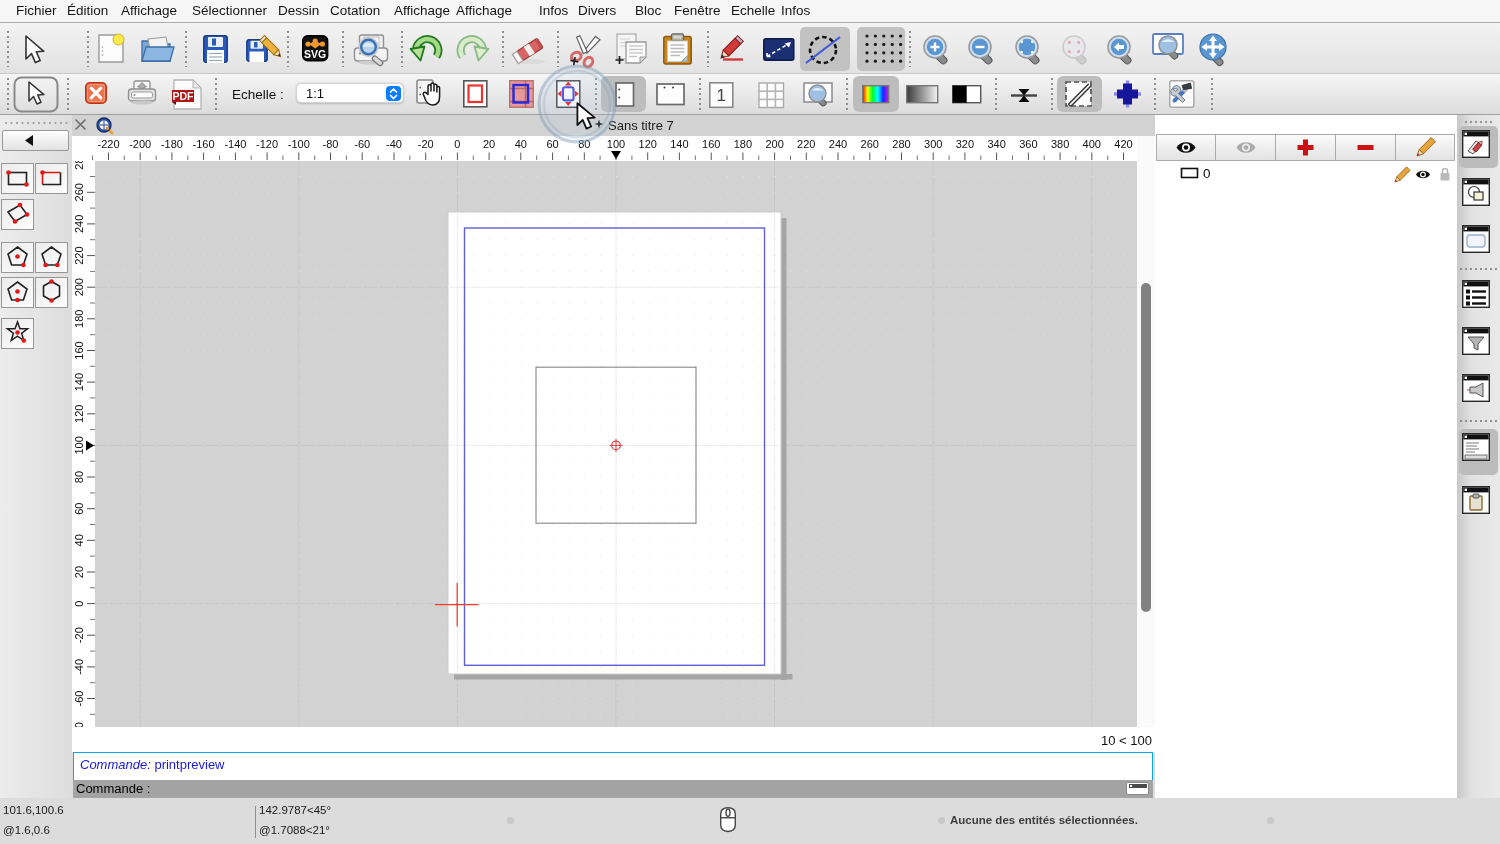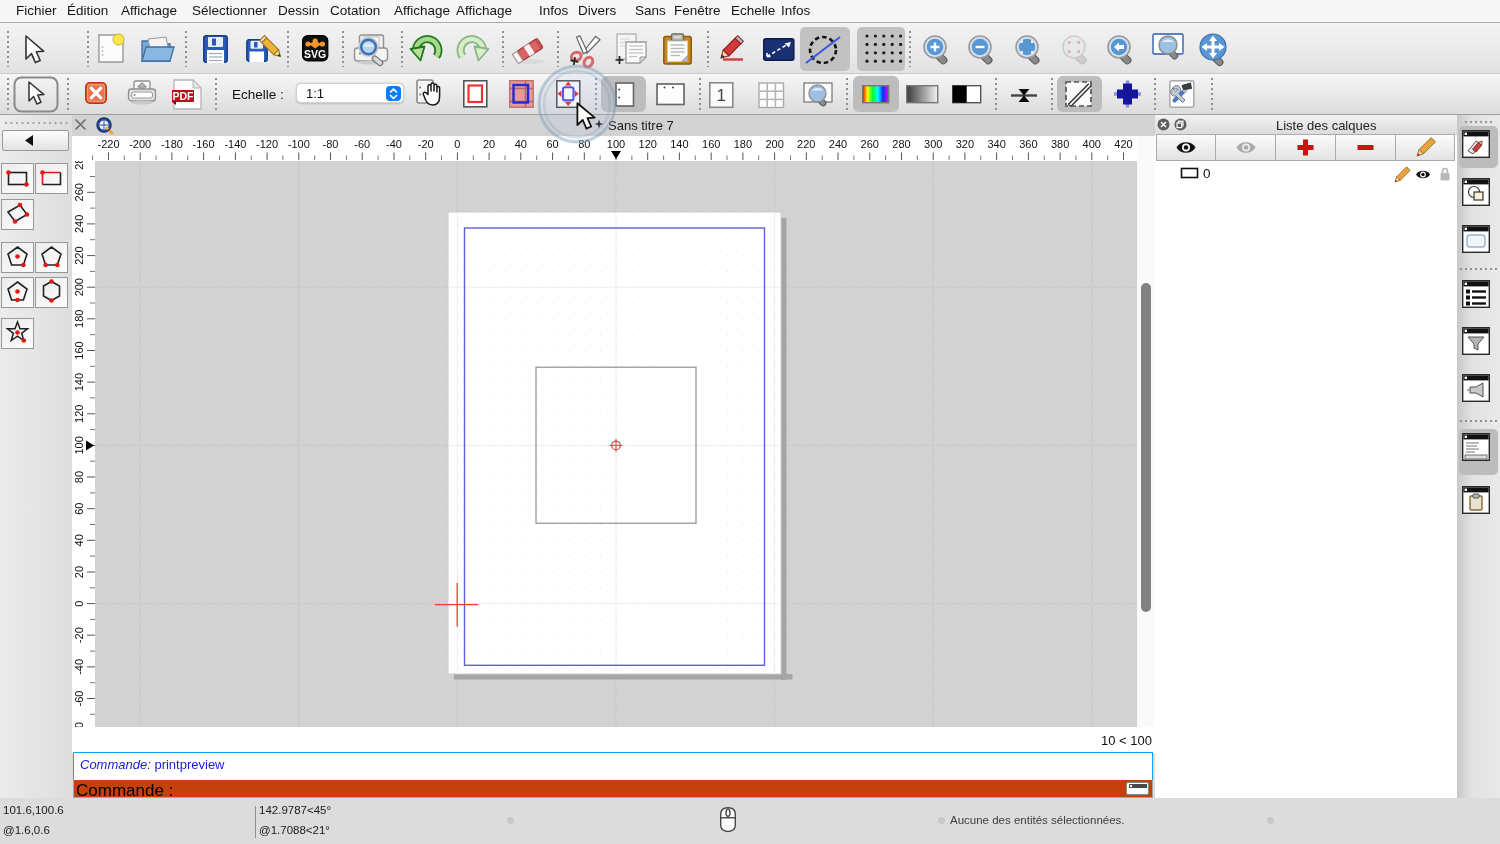--- a/index.html
+++ b/index.html
@@ -25,22 +25,22 @@
 
 #tabbar{position:absolute;left:72px;top:115px;width:1083px;height:21px;background:#d2d2d2}
 #hruler{position:absolute;left:72px;top:136px;width:1065px;height:25px;background:#fff}
 #vruler{position:absolute;left:72px;top:161px;width:23px;height:566px;background:#fff;overflow:hidden}
 #canvas{position:absolute;left:95px;top:161px;width:1042px;height:566px;background:#d2d2d2;overflow:hidden}
 #scrolltrack{position:absolute;left:1137px;top:136px;width:18px;height:591px;background:#fafafa}
 #gridband{position:absolute;left:72px;top:727px;width:1083px;height:26px;background:#fff;
   font-size:13px;color:#111}
 #histbox{position:absolute;left:73px;top:752px;width:1080px;height:29px;background:#fff;
   border:1px solid #0ea5e9;box-sizing:border-box;font-size:13px}
-#inputbox{position:absolute;left:73px;top:780px;width:1080px;height:18px;background:#c2410c;
-  border:1px solid #a6a6a6;border-top:none;box-sizing:border-box;font-size:17px;color:#000}
+#inputbox{position:absolute;left:73px;top:780px;width:1080px;height:18px;background:#a3a3a3;
+  border:1px solid #a6a6a6;border-top:none;box-sizing:border-box;font-size:13px;color:#000}
 
 #layerpanel{position:absolute;left:1155px;top:115px;width:302px;height:683px;background:#fff}
 #layertitle{position:absolute;left:0;top:0;width:302px;height:20px;
   background:linear-gradient(#f2f2f2,#dadada);font-size:13px;color:#222}
 #layertools{position:absolute;left:1px;top:19px;width:299px;height:28px}
 .ltcell{position:absolute;top:0;height:27px;box-sizing:border-box;border:1px solid #ababab;
   background:linear-gradient(#fbfbfb,#e3e3e3)}
 #dockstrip{position:absolute;left:1457px;top:115px;width:43px;height:683px;
   background:linear-gradient(90deg,#c8c8c8,#e2e2e2 35%,#e9e9e9)}
 
@@ -54,21 +54,21 @@
 <span style="left:16px">Fichier</span>
 <span style="left:67px">Édition</span>
 <span style="left:121px">Affichage</span>
 <span style="left:192px">Sélectionner</span>
 <span style="left:278px">Dessin</span>
 <span style="left:330px">Cotation</span>
 <span style="left:394px">Affichage</span>
 <span style="left:456px">Affichage</span>
 <span style="left:539px">Infos</span>
 <span style="left:578px">Divers</span>
-<span style="left:635px">Sans</span>
+<span style="left:635px">Bloc</span>
 <span style="left:674px">Fenêtre</span>
 <span style="left:731px">Echelle</span>
 <span style="left:781px">Infos</span>
 </div>
 
 <div id="tb1">
 <svg width="1500" height="51" style="position:absolute;left:0;top:0">
 <g stroke="#8f8f8f" stroke-width="2" stroke-dasharray="2 3">
 <line x1="8" y1="8" x2="8" y2="44"></line>
         <line x1="88" y1="8" x2="88" y2="44"></line>
@@ -805,30 +805,20 @@
     <span style="position:absolute;left:6px;top:4px;color:#1a1ad6"><i>Commande:</i> printpreview</span>
   </div>
 <div id="inputbox">
     <span style="position:absolute;left:2px;top:1px">Commande :</span>
 <div style="position:absolute;right:3px;top:1.5px;width:23px;height:13px;box-sizing:border-box;border:1px solid #8a8a8a;border-radius:2px;background:#fff">
 <div style="position:absolute;left:1.5px;top:1.5px;width:18px;height:4px;background:#4a4a4a"></div>
 <div style="position:absolute;left:2.5px;top:2.5px;width:2px;height:2px;background:#fff"></div>
 </div>
   </div>
 <div id="layerpanel">
-  <div id="layertitle">
-    <svg width="302" height="20" style="position:absolute;left:0;top:0">
-      <circle cx="8.5" cy="9.5" r="6" fill="#5d5d5d"></circle>
-      <path d="M6 7 L11 12 M11 7 L6 12" stroke="#fff" stroke-width="1.6"></path>
-      <circle cx="25.5" cy="9.5" r="6" fill="#5d5d5d"></circle>
-      <rect x="23.4" y="6.2" width="4.6" height="4.6" fill="none" stroke="#fff" stroke-width="1.2"></rect>
-      <rect x="22" y="8" width="4.6" height="4.6" fill="#5d5d5d" stroke="#fff" stroke-width="1.2"></rect>
-    </svg>
-    <span style="position:absolute;left:121px;top:3px">Liste des calques</span>
-  </div>
   <div id="layertools">
     <div class="ltcell" style="left:0px;width:60px"></div>
     <div class="ltcell" style="left:59px;width:61px"></div>
     <div class="ltcell" style="left:119px;width:61px"></div>
     <div class="ltcell" style="left:179px;width:61px"></div>
     <div class="ltcell" style="left:239px;width:60px"></div>
     <svg width="299" height="27" style="position:absolute;left:0;top:0">
       <g>
         <path d="M20.5 13.5 C24 6.5 36 6.5 39.5 13.5 C36 20.5 24 20.5 20.5 13.5 Z" fill="#111"></path>
         <circle cx="30" cy="13.5" r="4" fill="#fff"></circle>
@@ -961,14 +951,14 @@
 <span style="position:absolute;left:259px;top:6px">142.9787&lt;45°</span>
 <span style="position:absolute;left:259px;top:26px">@1.7088&lt;21°</span>
 <div style="position:absolute;left:507px;top:19px;width:7px;height:7px;border-radius:50%;background:#c9c9c9"></div>
 <div style="position:absolute;left:938px;top:19px;width:7px;height:7px;border-radius:50%;background:#c9c9c9"></div>
 <div style="position:absolute;left:1267px;top:19px;width:7px;height:7px;border-radius:50%;background:#c9c9c9"></div>
 <svg width="22" height="31" style="position:absolute;left:717px;top:7px" viewBox="0 0 24 34">
   <path d="M4 10 Q4 3 12 3 Q20 3 20 10 L20 22 Q20 29 12 29 Q4 29 4 22 Z" fill="#fff" stroke="#444" stroke-width="1.5"></path>
   <line x1="4" y1="14" x2="20" y2="14" stroke="#444" stroke-width="1.5"></line>
   <ellipse cx="12" cy="8.5" rx="2.2" ry="4" fill="#fff" stroke="#444" stroke-width="1.5"></ellipse>
 </svg>
-<span style="position:absolute;left:950px;top:16px;font-weight:normal;color:#3d3d3d">Aucune des entités sélectionnées.</span>
+<span style="position:absolute;left:950px;top:16px;font-weight:bold;color:#3d3d3d">Aucune des entités sélectionnées.</span>
 </div>
 
 </body></html>

